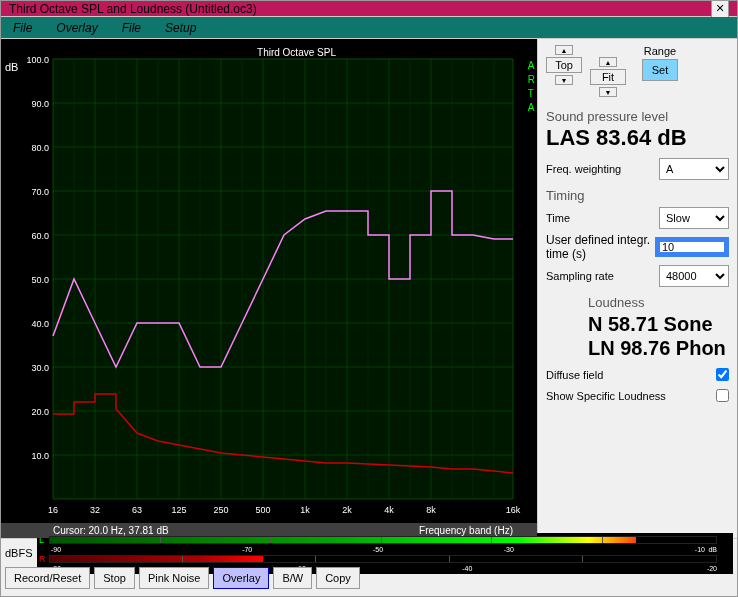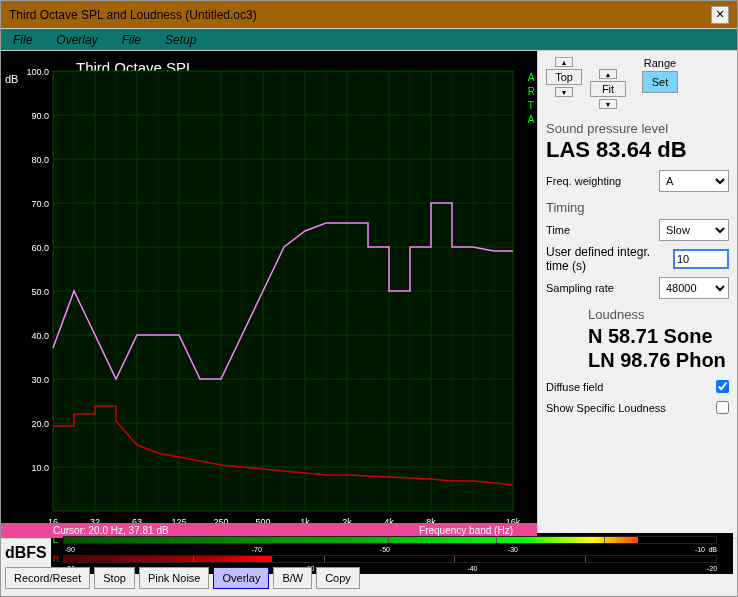--- a/index.html
+++ b/index.html
@@ -15,27 +15,27 @@
     .window {
       width: 738px;
       height: 597px;
       background: #f0f0f0;
       border: 1px solid #999;
       display: flex;
       flex-direction: column;
       box-shadow: 2px 2px 8px rgba(0,0,0,0.3);
     }
     .title-bar {
-      background: #a16207;
+      background: #be185d;
       border-bottom: 1px solid #ccc;
       padding: 4px 8px;
       display: flex;
       align-items: center;
       justify-content: space-between;
-      height: 28px;
+      height: 16px;
     }
     .title-bar-text {
       font-size: 12px;
       color: #000;
     }
     .close-btn {
       width: 18px;
       height: 18px;
       background: #f0f0f0;
       border: 1px solid #999;
@@ -61,21 +61,22 @@
       cursor: pointer;
       padding: 1px 4px;
     }
     .main-content {
       display: flex;
       flex: 1;
       overflow: hidden;
     }
     .chart-title {
       color: #fff;
-      font-size: 15px;
+      text-align: center;
+      font-size: 10px;
       padding: 4px 0 2px 0;
       position: absolute;
       top: 4px;
       left: 75px;
       right: 20px;
     }
     .chart-arta {
       position: absolute;
       right: 2px;
       top: 20px;
@@ -131,24 +132,24 @@
       display: flex;
       align-items: center;
       justify-content: space-between;
       margin-top: 4px;
     }
     .input-label {
       font-size: 11px;
       flex: 1;
     }
     input.small-input {
-      width: 56px;
+      width: 74px;
       font-size: 11px;
       padding: 1px 2px;
-      border: 2px solid #3b82f6;
+      border: 5px solid #3b82f6;
       height: 20px;
     }
     .loudness-section {
       margin-top: 4px;
       margin-left: 42px;
     }
     .loudness-value {
       font-size: 20px;
       font-weight: bold;
       color: #000;
@@ -168,23 +169,22 @@
       flex-direction: column;
     }
     .dbfs-row {
       display: flex;
       align-items: center;
       height: 28px;
       padding: 0 4px;
       gap: 4px;
     }
     .dbfs-label {
-      font-size: 16px;
+      font-size: 11px;
       min-width: 28px;
-      font-weight: bold;
     }
     .buttons-row {
       display: flex;
       align-items: flex-start;
       height: 28px;
       padding: 0 4px;
       gap: 4px;
     }
     .bottom-btn {
       height: 22px;
@@ -424,21 +424,21 @@
             472,430
             472,430
             493,432
             493,432
             512,434
           " fill="none" stroke="#cc0000" stroke-width="1.5"></polyline>
 
         </svg>
       </div>
 
-      <div style="display:flex; justify-content:space-between; background:#ec4899; padding:2px 4px 2px 52px;">
+      <div style="display:flex; justify-content:space-between; background:#404040; padding:2px 4px 2px 52px;">
         <span style="color:#fff; font-size:10px;">Cursor:  20.0 Hz, 37.81 dB</span>
         <span style="color:#fff; font-size:10px; margin-right:20px;padding-left:21px;">Frequency band (Hz)</span>
       </div>
     </div>
 
     <div class="right-panel">
 
       <div class="top-controls-bar">
         <div style="display:flex; flex-direction:column; align-items:center; gap:2px;">
           <button class="spin-arrow-btn">▲</button>

